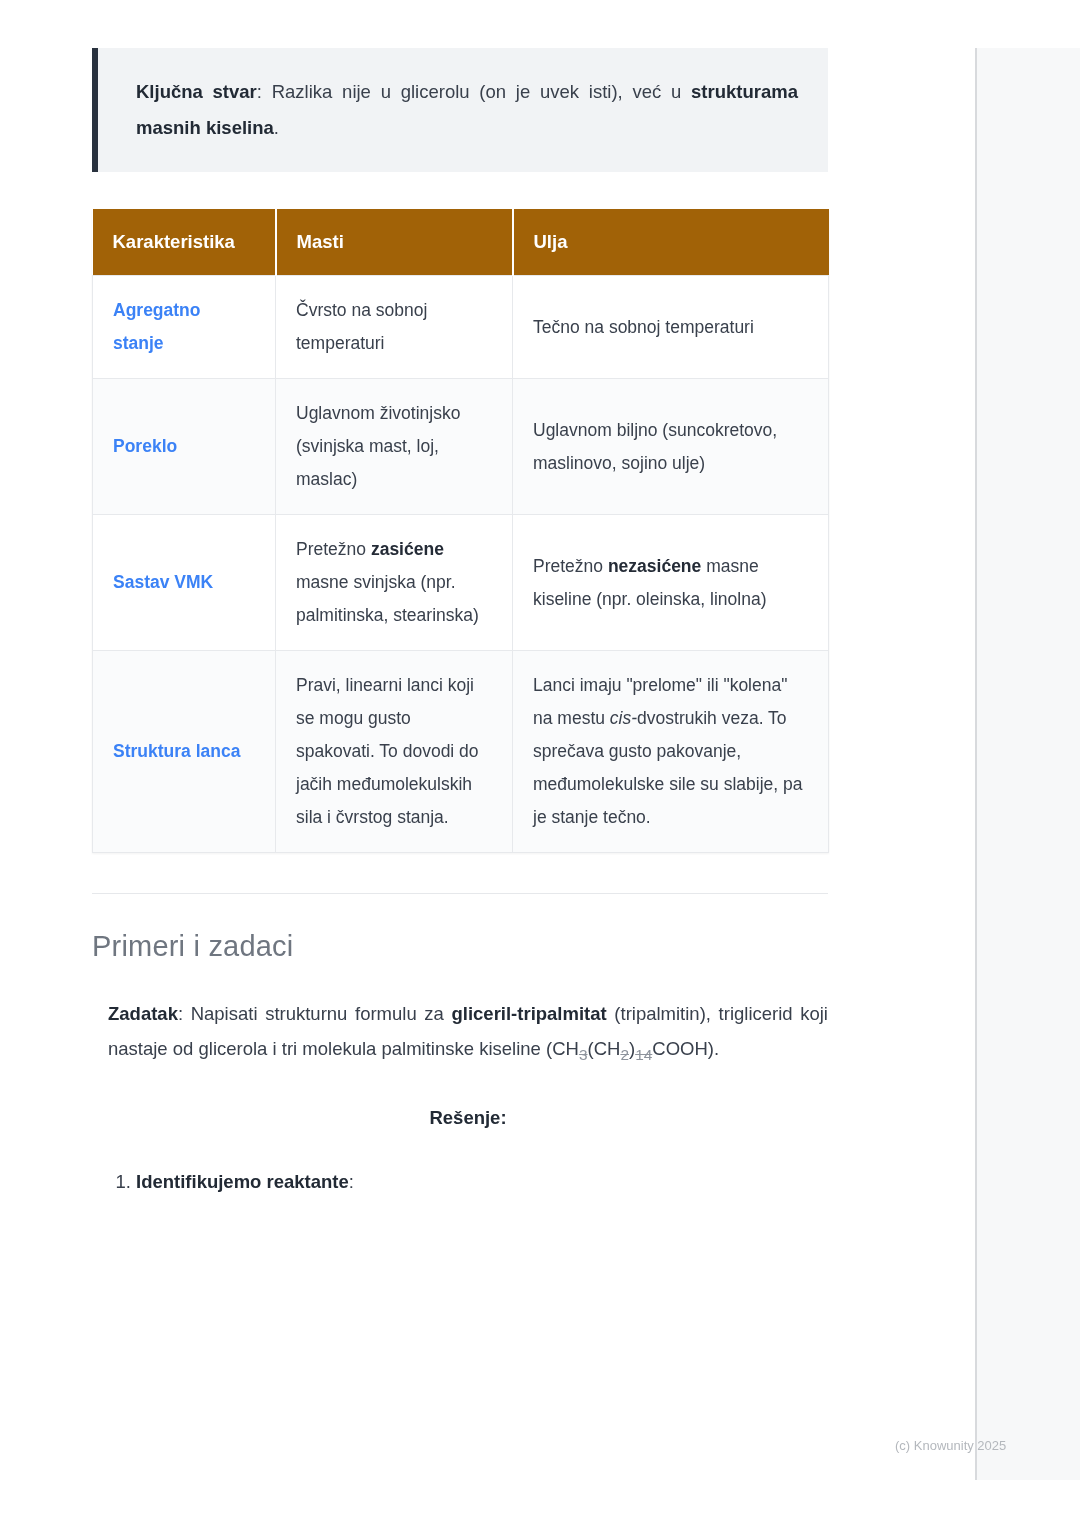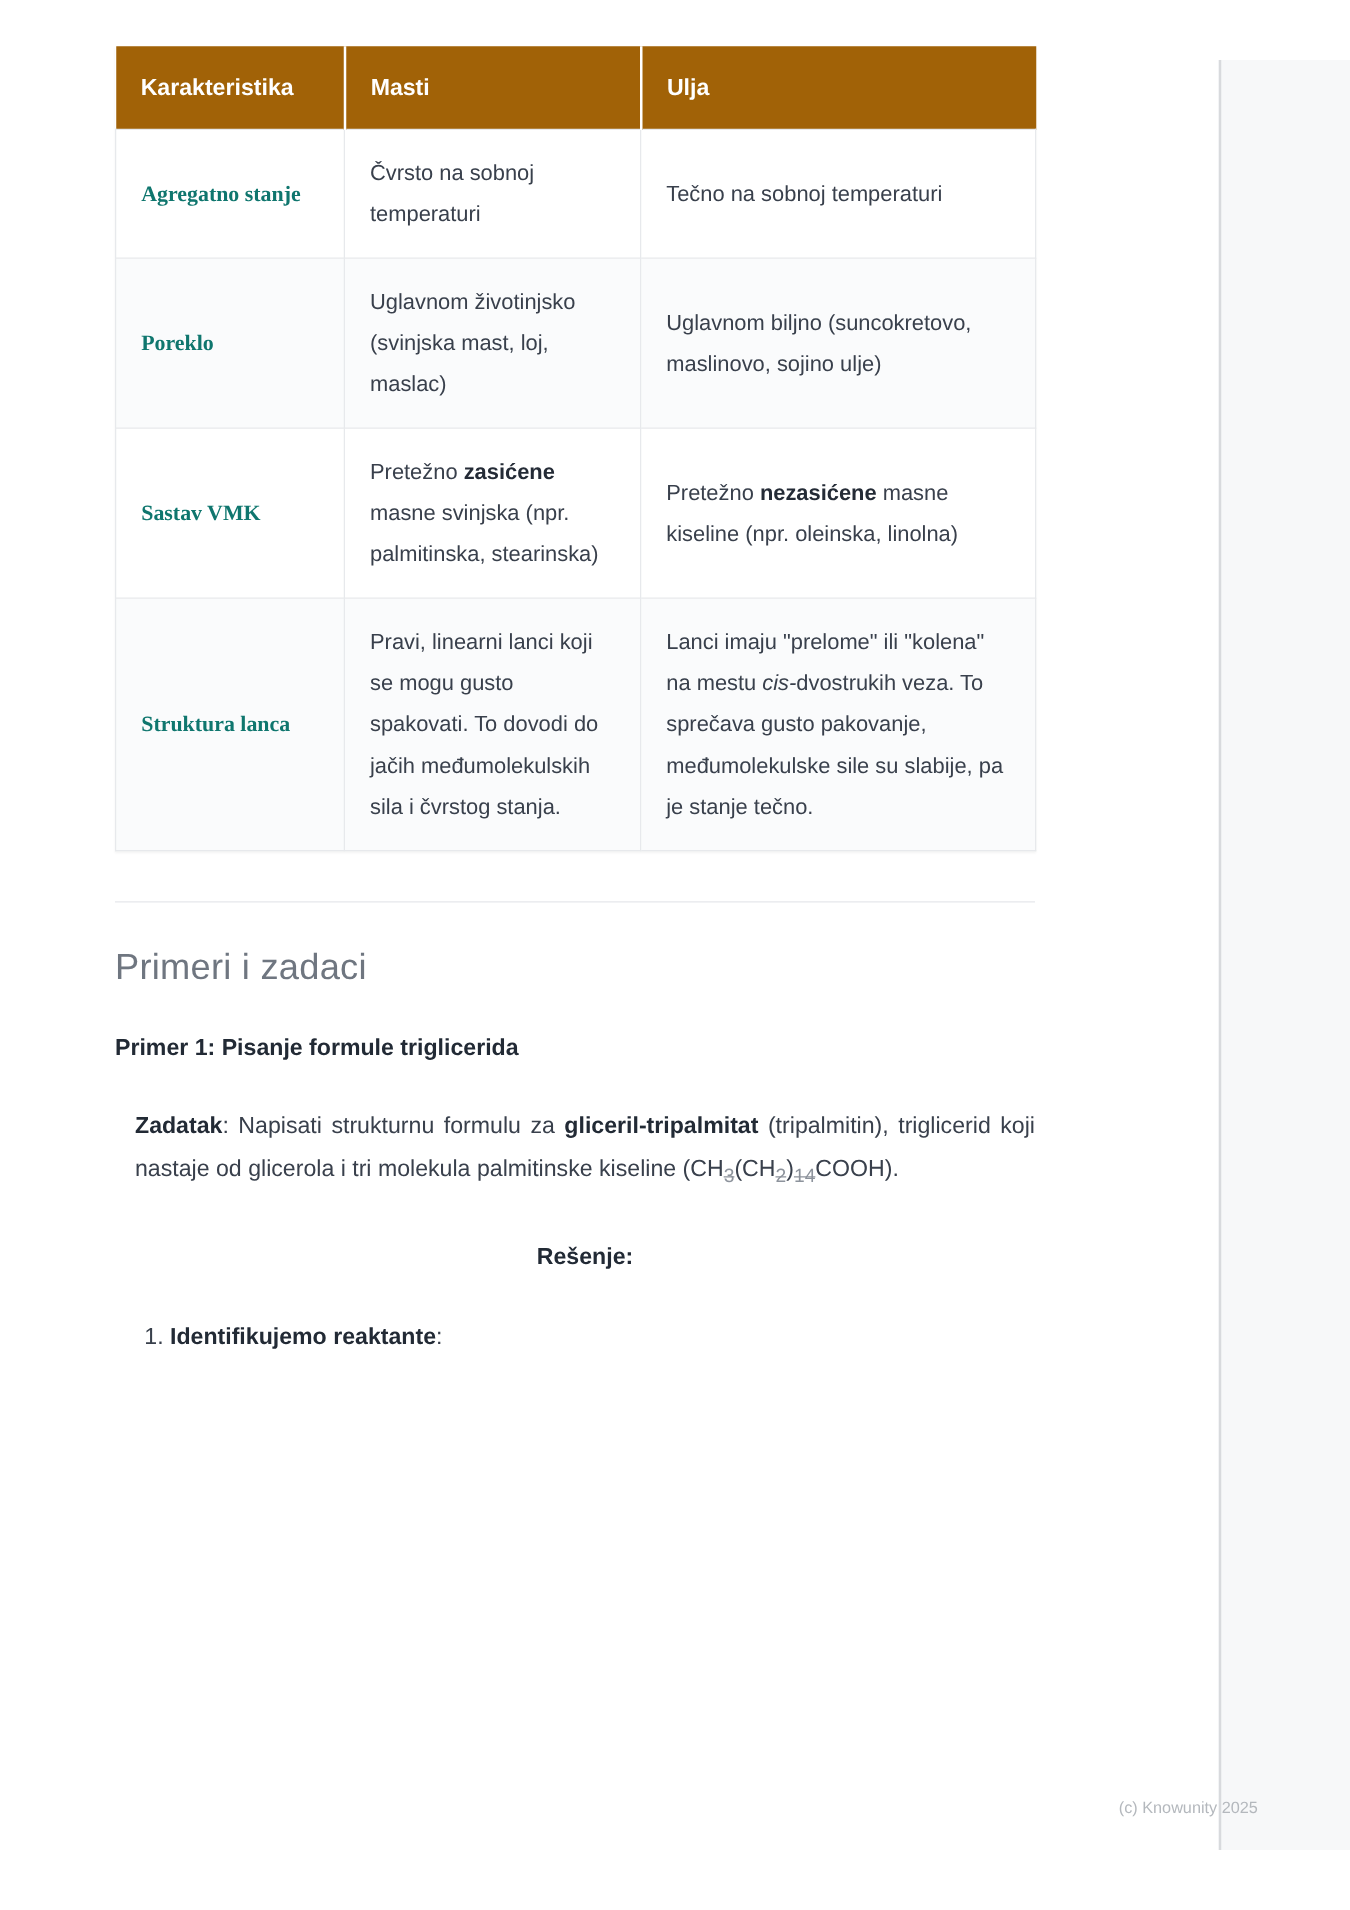--- a/index.html
+++ b/index.html
@@ -81,22 +81,21 @@
     line-height: 33px;
     padding: 18px 20px;
     border: 1px solid #e7e9ec;
     vertical-align: middle;
     color: #39404c;
     background: #ffffff;
   }
   table.cmp tbody tr.alt td { background: #fafbfc; }
   table.cmp tbody td.rowhead {
     font-weight: bold;
-    color: #0f766e;
-    font-family: Liberation Serif, serif;
+    color: #3b82f6;
   }
   table.cmp tbody td b { font-weight: bold; color: #242b36; }
   table.cmp tbody td i { font-style: italic; }
 
   
   hr.sep {
     margin: 40px 0 0 0;
     border: none;
     border-top: 1px solid #e6e8eb;
   }
@@ -165,20 +164,23 @@
     white-space: nowrap;
   }
 </style>
 </head>
 <body>
 
 <div class="side-panel"></div>
 
 <div class="page">
 
+  <div class="callout">
+    <p><b>Ključna stvar</b><span>: Razlika nije u glicerolu (on je uvek isti), već u </span><b>strukturama masnih kiselina</b><span>.</span></p>
+  </div>
 
   <table class="cmp">
     <colgroup>
         <col class="c1">
         <col class="c2">
         <col class="c3">
       </colgroup>
     <thead>
       <tr>
         <th>Karakteristika</th>
@@ -207,21 +209,20 @@
         <td>Pravi, linearni lanci koji se mogu gusto spakovati. To dovodi do jačih međumolekulskih sila i čvrstog stanja.</td>
         <td><span>Lanci imaju "prelome" ili "kolena" na mestu </span><i>cis-</i><span>dvostrukih veza. To sprečava gusto pakovanje, međumolekulske sile su slabije, pa je stanje tečno.</span></td>
       </tr>
     </tbody>
   </table>
 
   <hr class="sep">
 
   <h2 class="section">Primeri i zadaci</h2>
 
-  <p class="sub">Primer 1: Pisanje formule triglicerida</p>
 
   <p class="body"><b>Zadatak</b><span>: Napisati strukturnu formulu za </span><b>gliceril-tripalmitat</b><span> (tripalmitin), triglicerid koji nastaje od glicerola i tri molekula palmitinske kiseline (CH</span><sub class="sub-n">3</sub><span>(CH</span><sub class="sub-n">2</sub><span>)</span><sub class="sub-n">14</sub><span>COOH).</span></p>
 
   <p class="body tight"><b>Rešenje:</b></p>
 
   <ol class="steps">
     <li>
       <span class="steplabel">Identifikujemo reaktante</span><span>:</span>
     </li>
   </ol>

